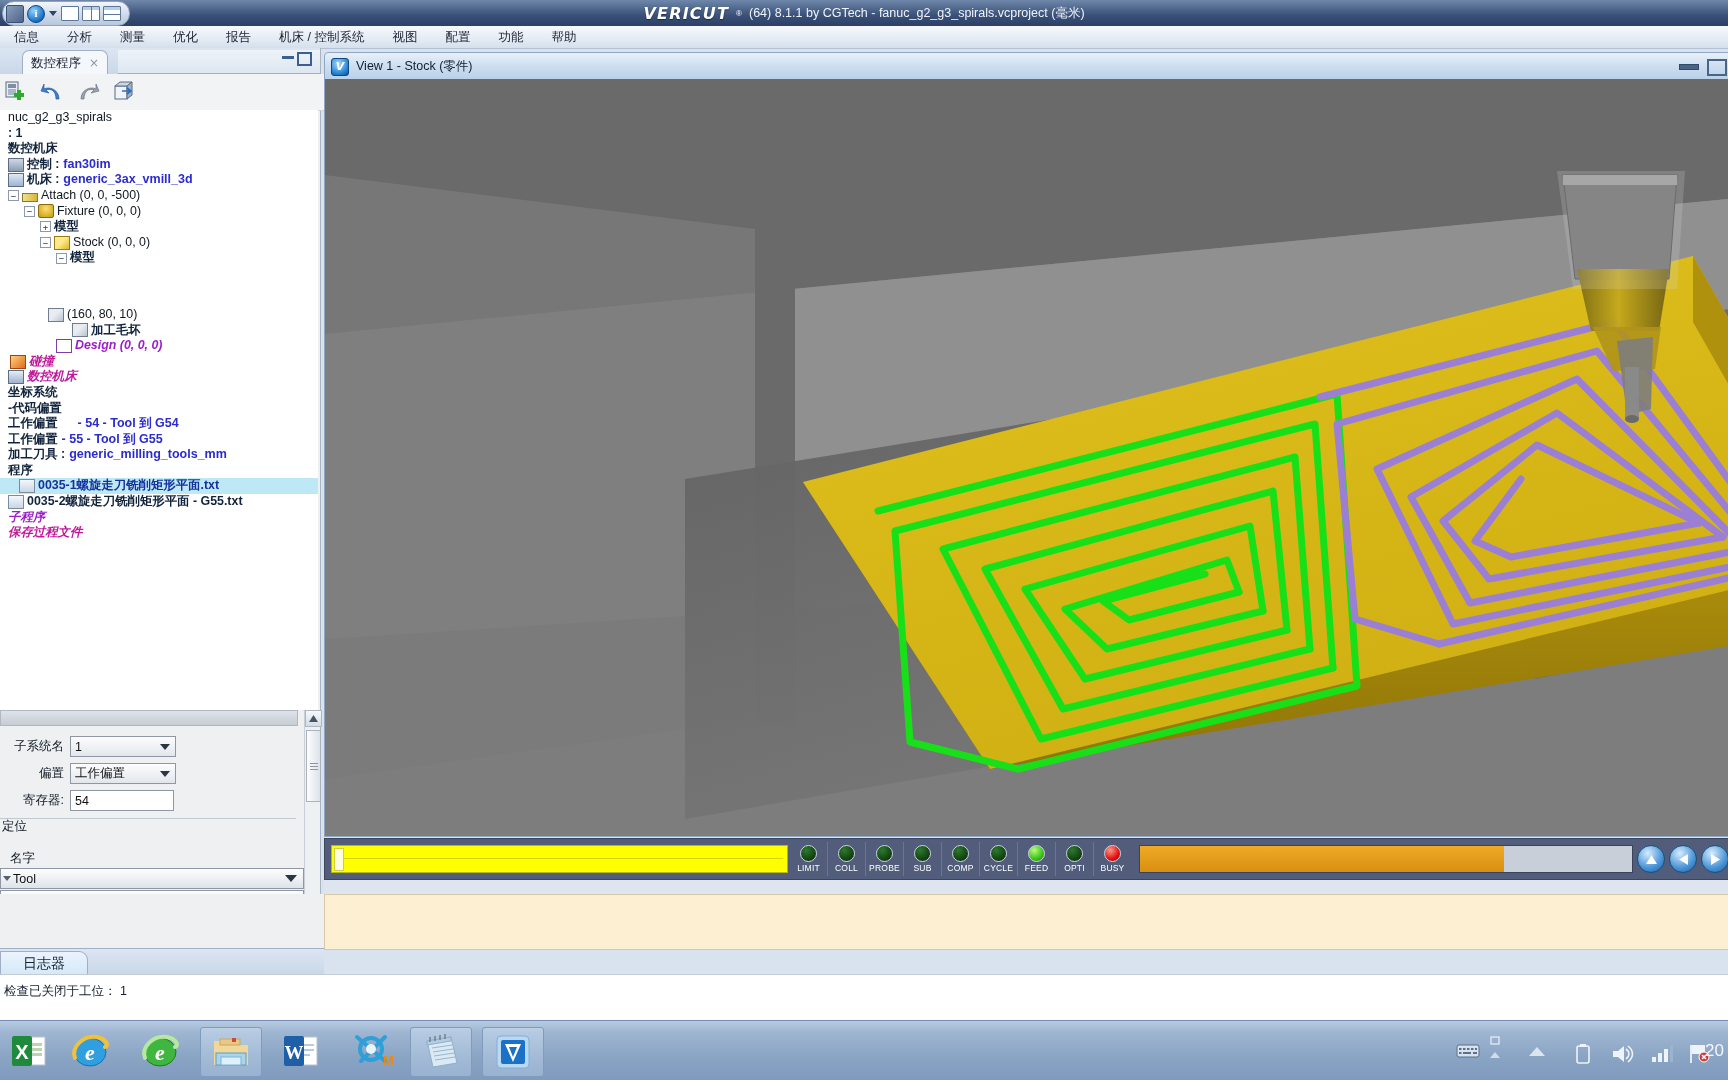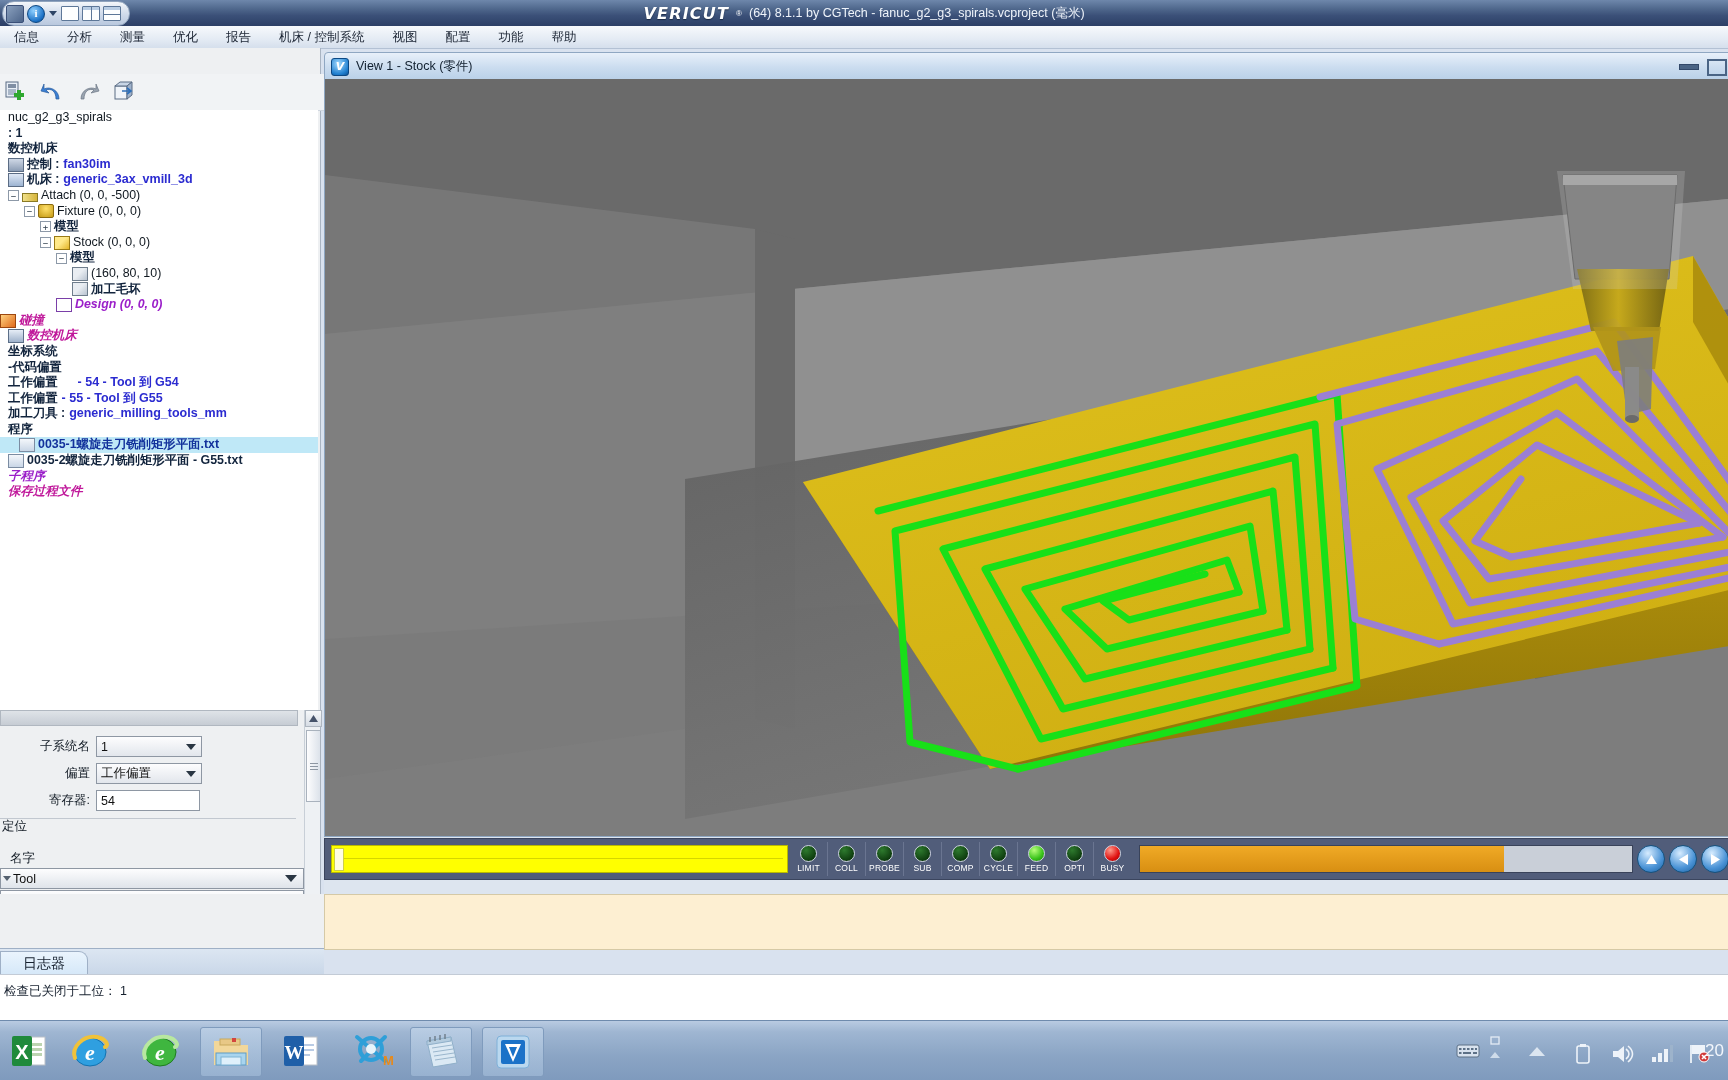--- a/index.html
+++ b/index.html
@@ -140,21 +140,21 @@
   .ic-coll{background:linear-gradient(135deg,#ffd280,#e06a1c);border:1px solid #9c4710;}
   .ic-travel{background:linear-gradient(180deg,#e6edf6,#9fb2cb);border:1px solid #5c6f88;}
   
   #formarea{
     position:absolute;left:0;top:662px;width:318px;height:238px;background:#eef0f2;
   }
   #form-hdr{
     position:absolute;left:0;top:0;width:296px;height:14px;
     background:linear-gradient(180deg,#dfe3e8,#c6ccd4);border:1px solid #b0b7c0;
   }
-  .frow{display:flex;align-items:center;margin:6px 0 0 0;padding-left:26px;gap:6px;}
+  .frow{display:flex;align-items:center;margin:6px 0 0 0;gap:6px;}
   .flabel{font-size:12.5px;color:#111a24;width:64px;text-align:right;}
   .fselect{
     width:100px;height:19px;
     background:linear-gradient(180deg,#fdfdfe,#e2e6ec);
     border:1px solid #8e97a3;font-size:12.5px;color:#111;
     display:flex;align-items:center;padding-left:4px;position:relative;
   }
   .fselect .arrow{
     position:absolute;right:5px;top:7px;width:0;height:0;
     border-left:5px solid transparent;border-right:5px solid transparent;border-top:6px solid #2a3643;
@@ -336,20 +336,29 @@
     <div class="menu-item">优化</div>
     <div class="menu-item">报告</div>
     <div class="menu-item">机床 / 控制系统</div>
     <div class="menu-item">视图</div>
     <div class="menu-item">配置</div>
     <div class="menu-item">功能</div>
     <div class="menu-item">帮助</div>
   </div>
 
 <div id="leftpanel">
+  <div id="tabstrip">
+    <div class="tab-rest"></div>
+    <div class="tab-shape">
+      <span class="tab-label">数控程序</span>
+      <span class="tab-close">×</span>
+    </div>
+    <div id="panel-min"></div>
+    <div id="panel-max"></div>
+  </div>
 
   <div id="toolbar2">
     <span class="tb-ico">
       <svg width="24" height="24" viewBox="0 0 24 24">
         <rect x="2" y="2" width="12" height="15" fill="#e8eef6" stroke="#5b6c84"></rect>
         <rect x="4" y="4" width="8" height="4" fill="#7f8ea3"></rect>
         <rect x="4" y="9" width="8" height="6" fill="#aab7c8"></rect>
         <g>
             <rect x="10" y="13" width="10" height="4" fill="#2fa82f"></rect>
             <rect x="13" y="10" width="4" height="10" fill="#2fa82f"></rect>
@@ -412,33 +421,33 @@
       </div>
       <div class="trow" style="padding-left: 40px;">
         <span class="exp-box">−</span>
         <span class="ic ic-stock"></span>
         <span class="tlabel plain">Stock (0, 0, 0)</span>
       </div>
       <div class="trow" style="padding-left: 56px;">
         <span class="exp-box">−</span>
         <span class="tlabel bold-cn">模型</span>
       </div>
-      <div class="trow" style="padding-left: 72px;">
+      <div class="trow" style="padding-left: 48px; margin-top: 41px;">
         <span class="ic ic-cube"></span>
         <span class="tlabel plain">(160, 80, 10)</span>
       </div>
       <div class="trow" style="padding-left: 72px;">
         <span class="ic ic-cube"></span>
         <span class="tlabel bold-cn">加工毛坏</span>
       </div>
       <div class="trow" style="padding-left: 56px;">
         <span class="ic ic-design"></span>
         <span class="tlabel purple-it">Design (0, 0, 0)</span>
       </div>
-      <div class="trow" style="padding-left: 0;">
+      <div class="trow" style="padding-left: 10px;">
         <span class="ic ic-coll"></span>
         <span class="tlabel magenta-it">碰撞</span>
       </div>
       <div class="trow" style="padding-left: 8px;">
         <span class="ic ic-travel"></span>
         <span class="tlabel magenta-it">数控机床</span>
       </div>
       <div class="trow">
         <span class="tlabel bold-cn">坐标系统</span>
       </div>

